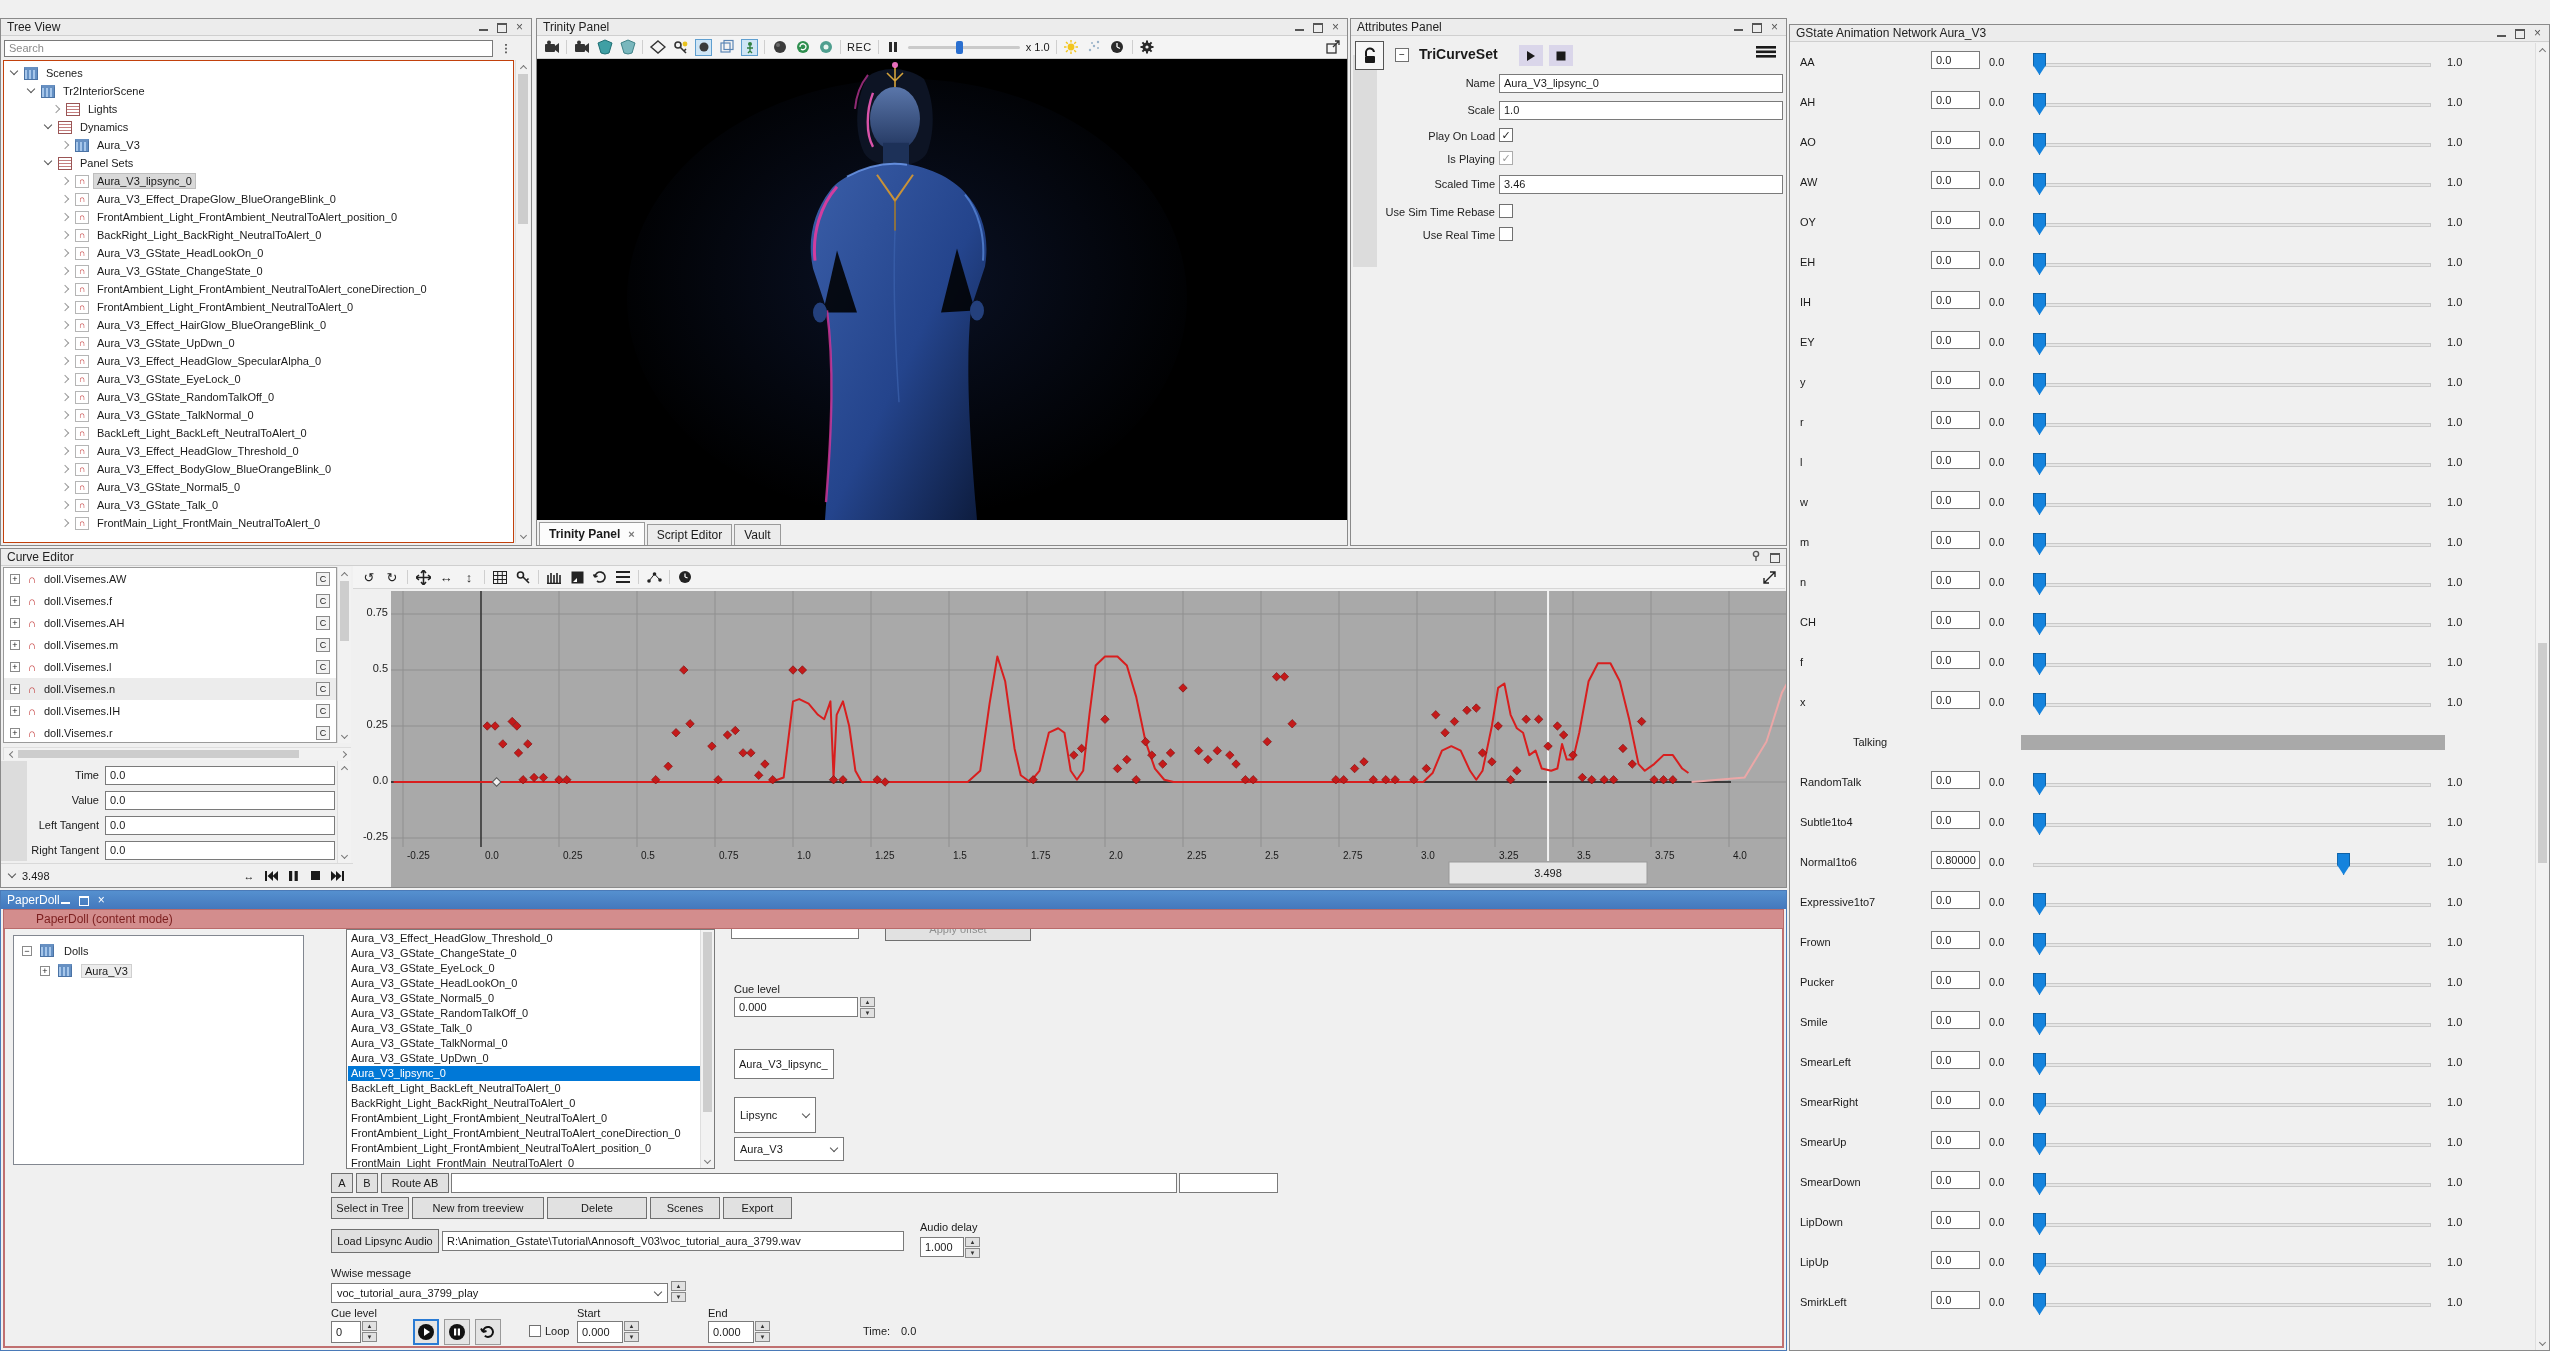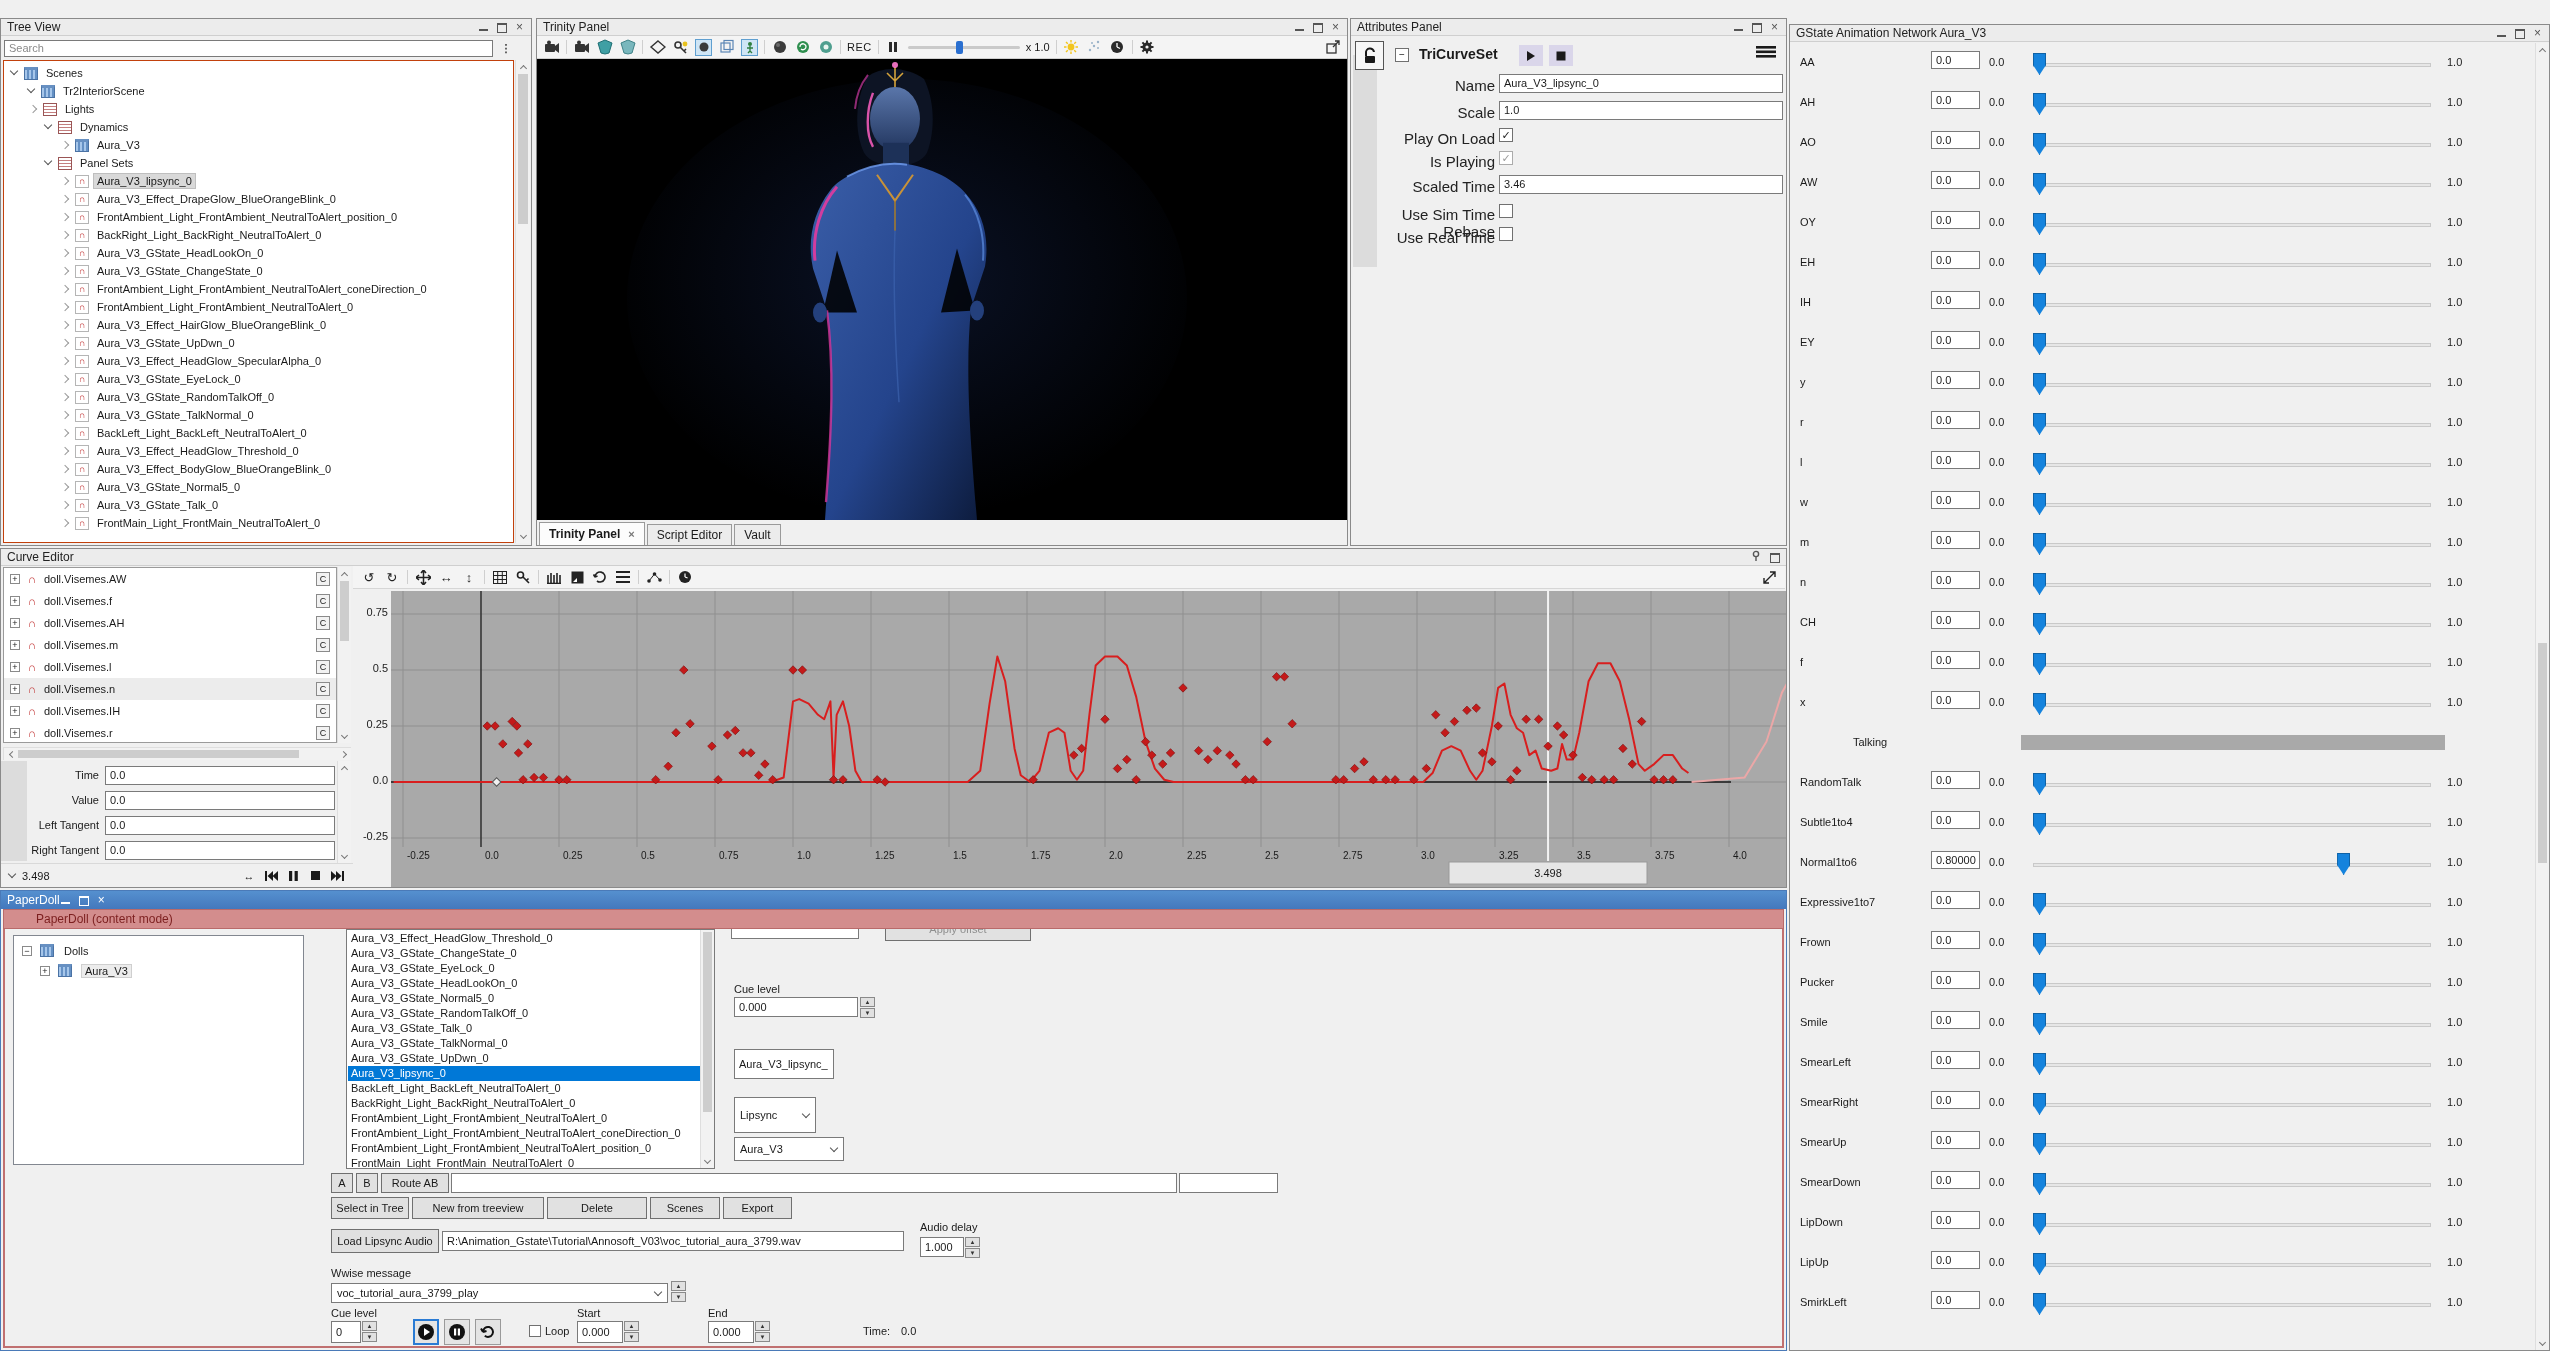--- a/index.html
+++ b/index.html
@@ -59,21 +59,21 @@
   .tab{height:21px;display:flex;align-items:center;gap:8px;padding:0 9px;border:1px solid #9a9a9a;border-bottom:none;background:#ececec;font-size:12px}
   .tab.active{background:#fcfcfc;font-weight:bold;height:23px}
   .tab .x{color:#777;font-size:11px}
   .speedtrack{width:112px;height:3px;background:#cacaca;border-radius:2px;position:relative;flex:none}
   .speedthumb{position:absolute;top:-5px;width:7px;height:13px;background:#2a6fd0;border-radius:2px}
 
   
   #attr-gutter{position:absolute;left:2px;top:36px;width:24px;height:212px;background:#dcdcdc}
   .acb{position:absolute;width:14px;height:14px;border:1px solid #707070;background:#fff;font-size:11px;line-height:12px;text-align:center}
   .acb.dis{border-color:#ababab;color:#9a9a9a}
-  .alabel{position:absolute;width:140px;text-align:right;font-size:15px;color:#222}
+  .alabel{position:absolute;width:140px;text-align:right;font-size:11px;color:#222}
   .abox{position:absolute;left:148px;width:284px;height:19px}
   .hbtn{width:24px;height:21px;background:#dad6ea;display:flex;align-items:center;justify-content:center}
 
   
   #gs-rows{position:absolute;left:0;top:18px;right:15px;bottom:0;overflow:hidden}
   .gsrow{position:relative;height:40px}
   .gsrow .gl{position:absolute;left:10px;top:13px}
   .gsrow .gv{position:absolute;left:141px;top:8px;width:49px;height:18px}
   .gsrow .gmin{position:absolute;left:199px;top:13px;color:#222}
   .gsrow .gtrack{position:absolute;left:243px;top:20px;width:398px;height:4px;background:#e6e6e6;border:1px solid #cicic1;border:1px solid #c9c9c9}
@@ -130,21 +130,21 @@
         <div class="trow" style="padding-left:6px">
      <span class="exp open"></span>
      <span class="ticon scene"></span>
      <span class="tlabel">Scenes</span>
    </div>
         <div class="trow" style="padding-left:23px">
      <span class="exp open"></span>
      <span class="ticon scene"></span>
      <span class="tlabel">Tr2InteriorScene</span>
    </div>
-        <div class="trow" style="padding-left:25px">
+        <div class="trow" style="padding-left:48px">
      <span class="exp closed"></span>
      <span class="ticon list"></span>
      <span class="tlabel">Lights</span>
    </div>
         <div class="trow" style="padding-left:40px">
      <span class="exp open"></span>
      <span class="ticon list"></span>
      <span class="tlabel">Dynamics</span>
    </div>
         <div class="trow" style="padding-left:57px">

